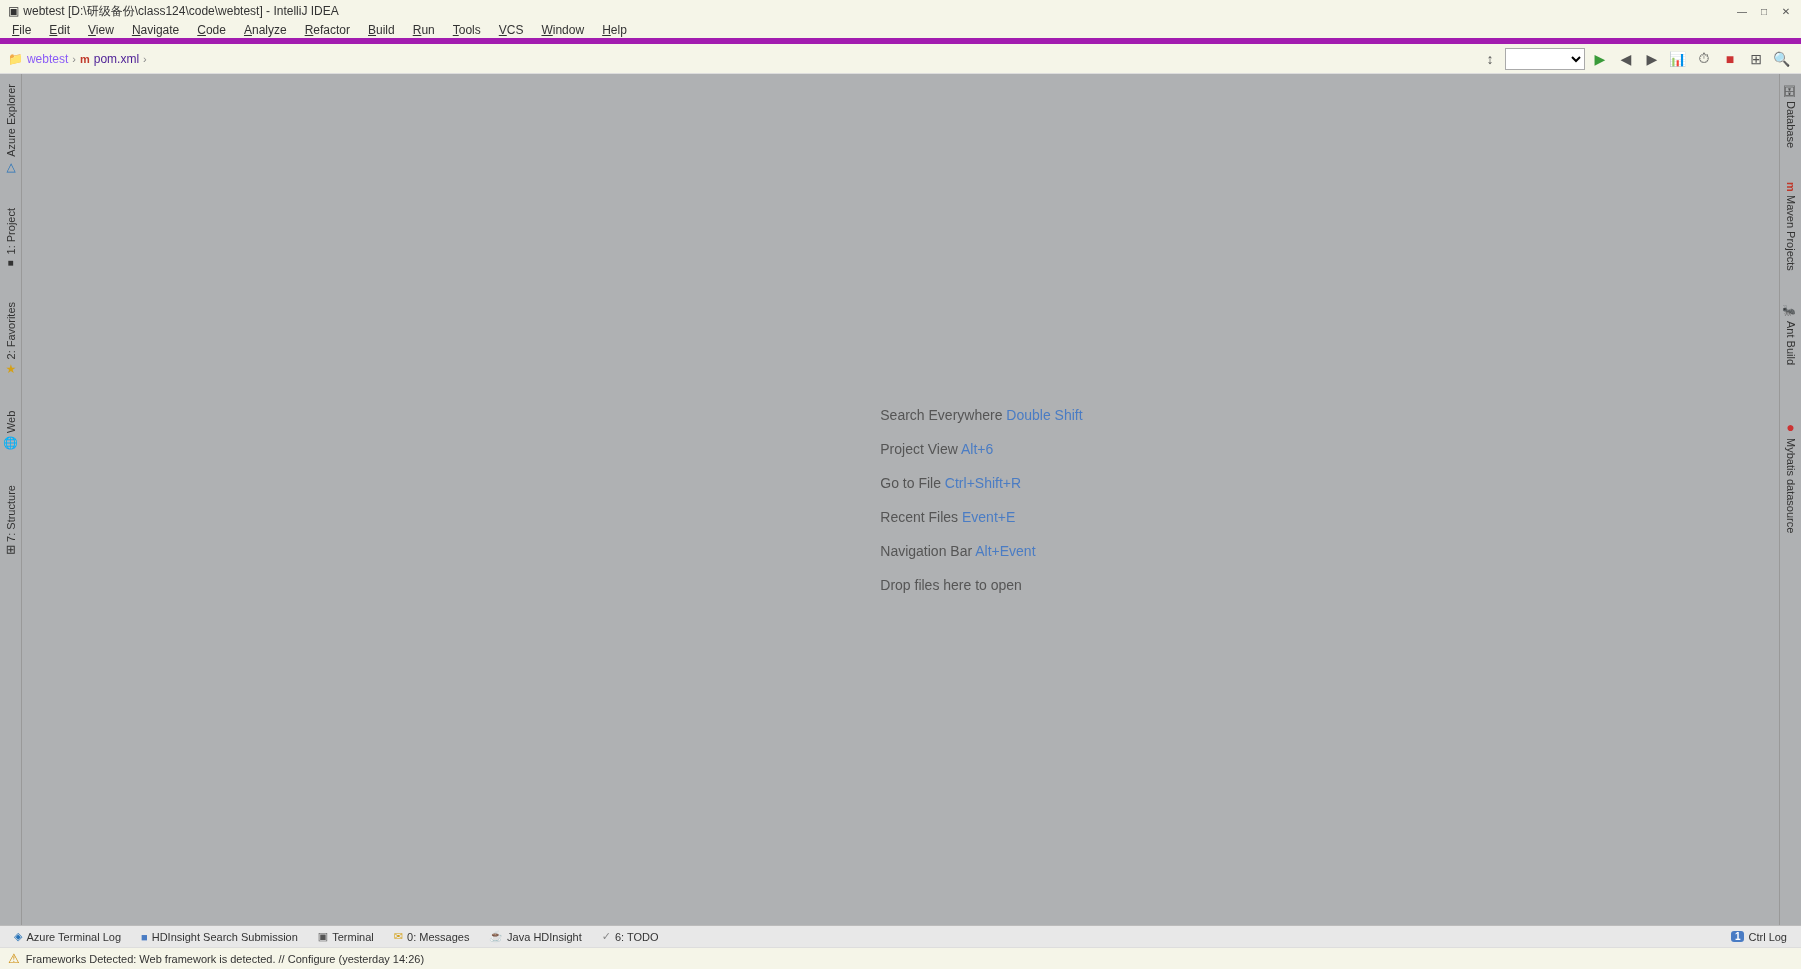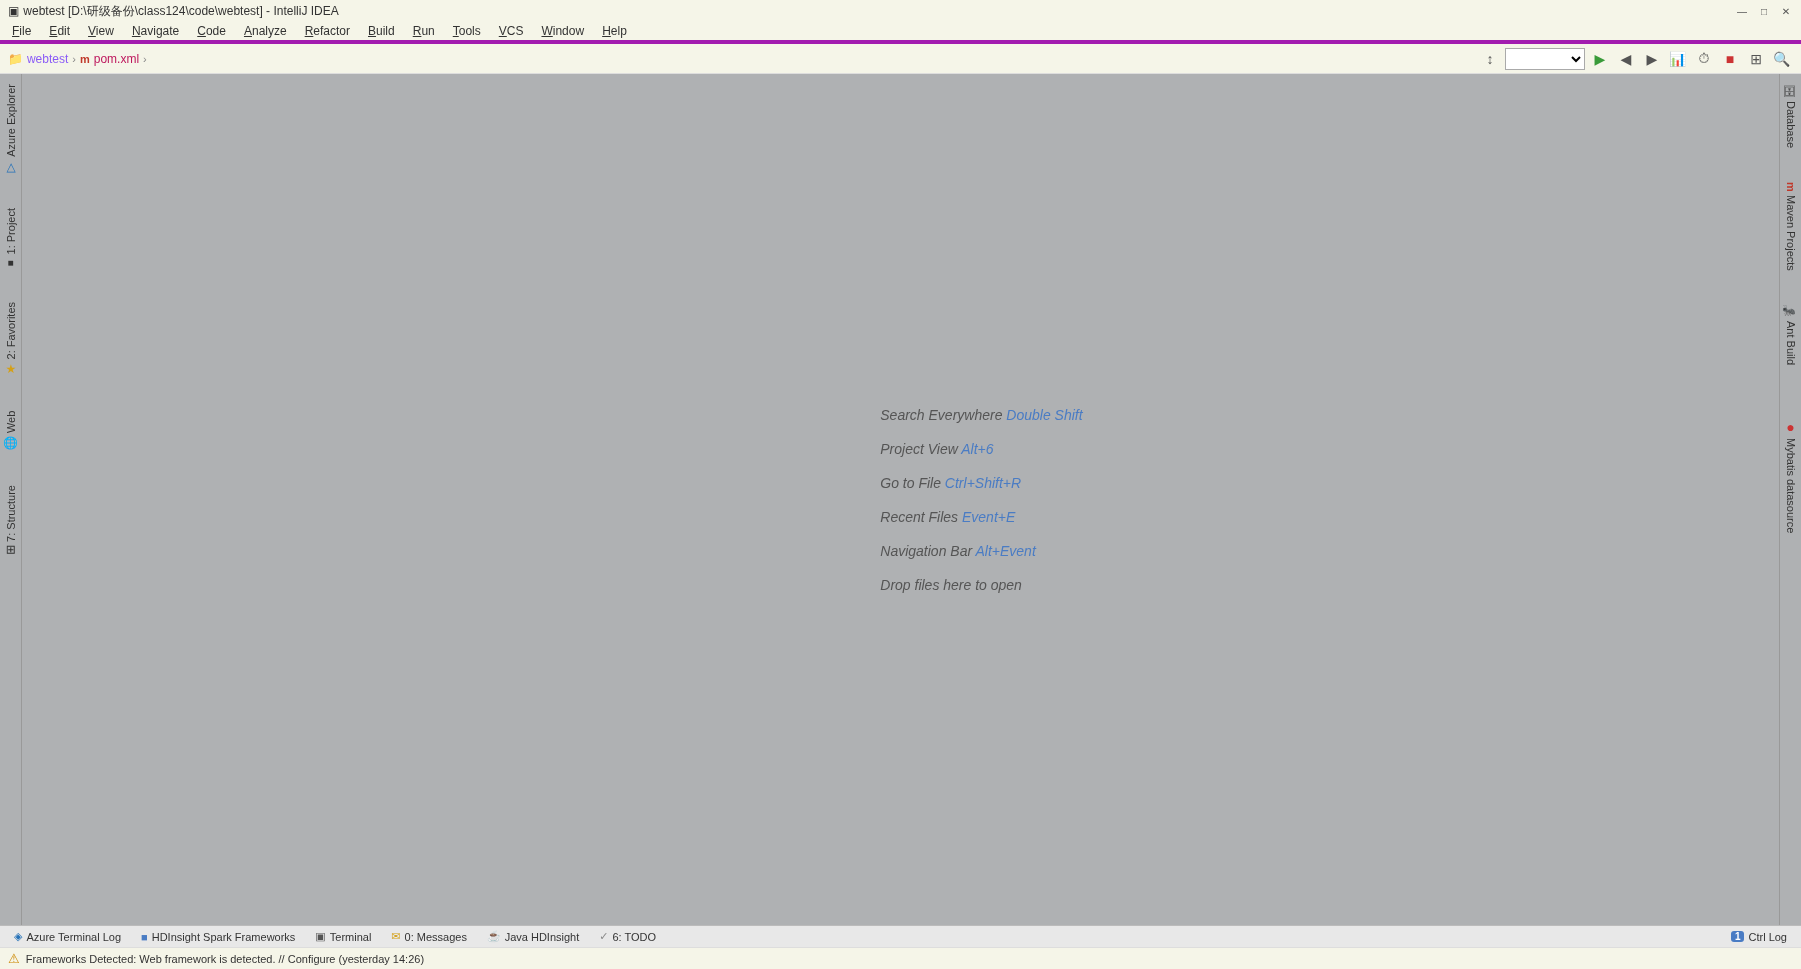--- a/index.html
+++ b/index.html
@@ -40,21 +40,21 @@
     }
 
     
     #menu-bar {
       height: 22px;
       background: #f5f5e8;
       display: flex;
       align-items: center;
       padding: 0 4px;
       gap: 2px;
-      border-bottom: 4px solid #a21caf;
+      border-bottom: 6px solid #a21caf;
     }
     .menu-item {
       padding: 2px 8px;
       font-size: 12px;
       color: #333;
       cursor: pointer;
     }
     .menu-item span.underline {
       text-decoration: underline;
     }
@@ -158,21 +158,20 @@
       gap: 18px;
       position: absolute;
       top: 50%;
       left: 50%;
       transform: translate(-10%, -50%);
     }
 
     .hint-line {
       font-size: 14px;
       color: #555;
-      font-style: italic;
     }
     .hint-line .shortcut {
       color: #4a7cc4;
     }
 
     
     #right-sidebar {
       width: 22px;
       background: #afb1b3;
       display: flex;
@@ -278,21 +277,21 @@
   <span class="menu-item"><span class="underline">W</span>indow</span>
   <span class="menu-item"><span class="underline">H</span>elp</span>
 </div>
 
 <div id="toolbar">
   <div class="breadcrumb-item">
     <span style="font-size:12px;">📁</span>
     <span style="color:#8b5cf6; cursor:pointer;">webtest</span>
     <span class="breadcrumb-sep">›</span>
     <span style="font-size:11px;color:#c0392b;font-weight:bold;">m</span>
-    <span style="color:#be185d; cursor:pointer;">pom.xml</span>
+    <span style="color:#4c1d95; cursor:pointer;">pom.xml</span>
     <span class="breadcrumb-sep">›</span>
   </div>
   <div class="toolbar-right">
     <button class="tb-btn" title="Sort">↕</button>
     <select class="tb-select"></select>
     <button class="tb-btn" style="color:#3a9b3a;">▶</button>
     <button class="tb-btn">◀</button>
     <button class="tb-btn">▶</button>
     <button class="tb-btn">📊</button>
     <button class="tb-btn">⏱</button>
@@ -371,21 +370,21 @@
 
 </div>
 
 <div id="bottom-toolbar">
   <button class="bottom-tab">
     <span style="color:#2672b8;">◈</span>
     <span>Azure Terminal Log</span>
   </button>
   <button class="bottom-tab">
     <span style="color:#4a7cc4;">■</span>
-    <span>HDInsight Spark Frameworks</span>
+    <span>HDInsight Search Submission</span>
   </button>
   <button class="bottom-tab">
     <span style="color:#555;">▣</span>
     <span>Terminal</span>
   </button>
   <button class="bottom-tab">
     <span style="color:#d4a017;">✉</span>
     <span>0: Messages</span>
   </button>
   <button class="bottom-tab">

